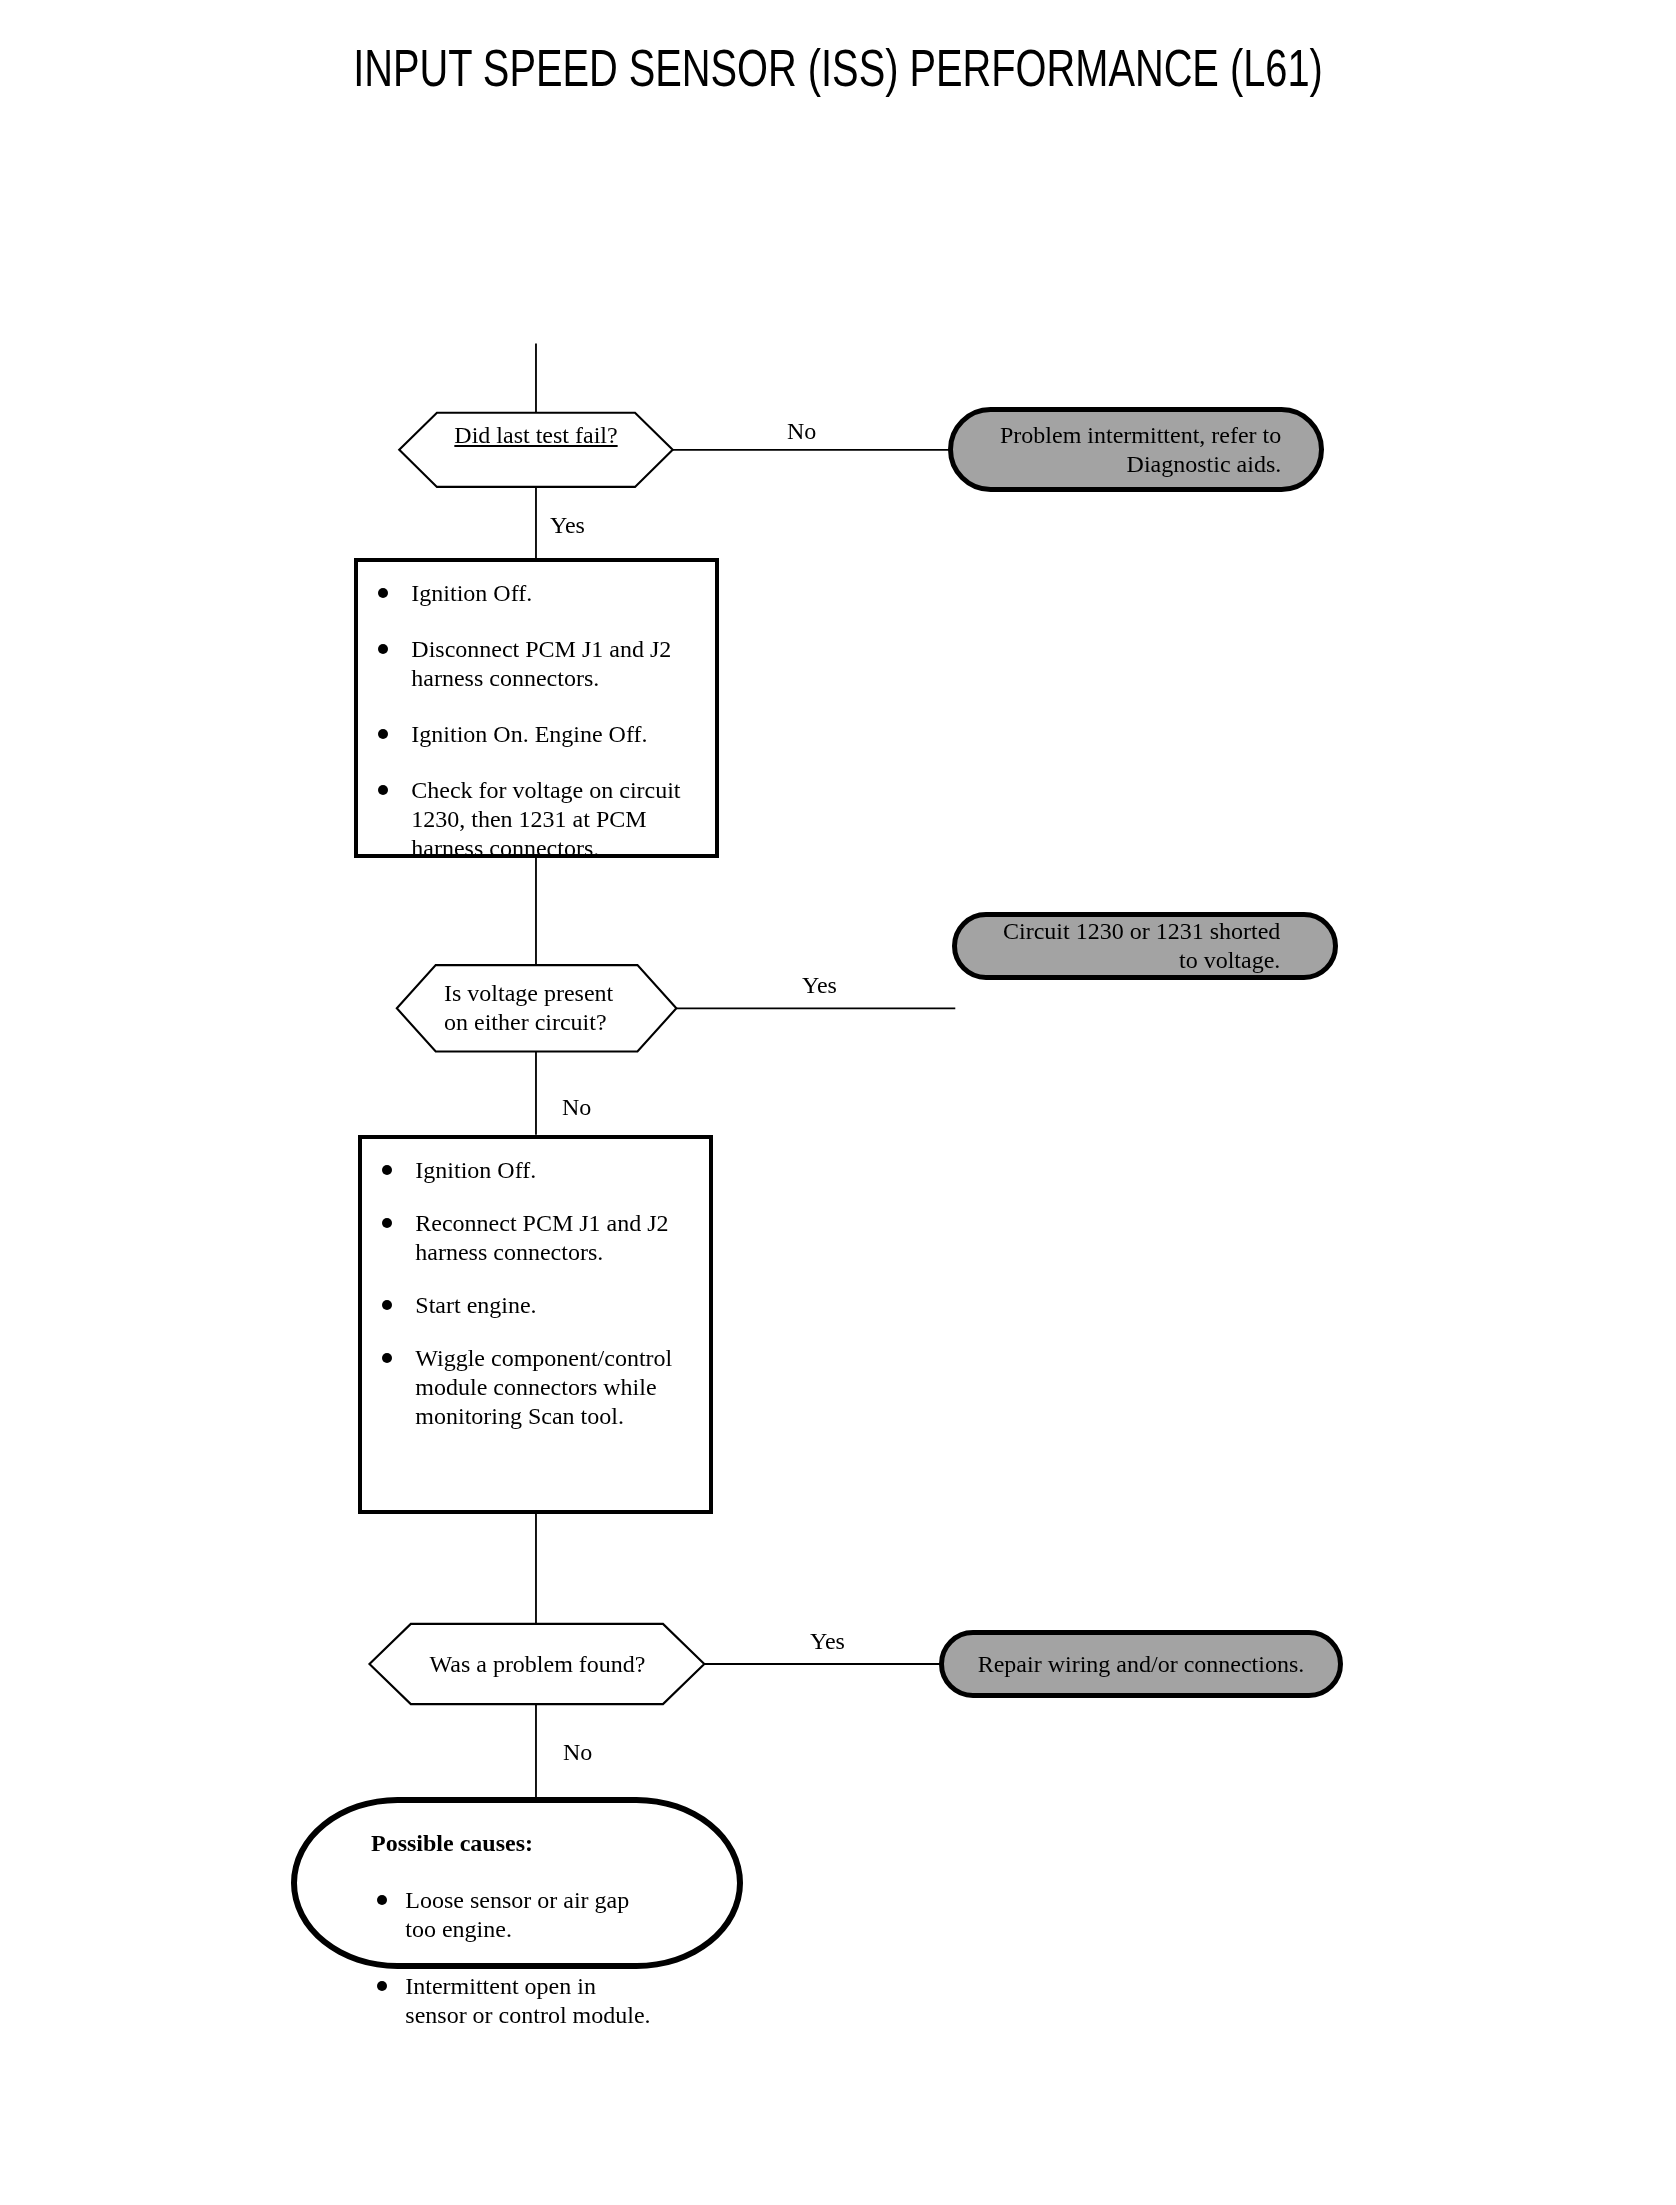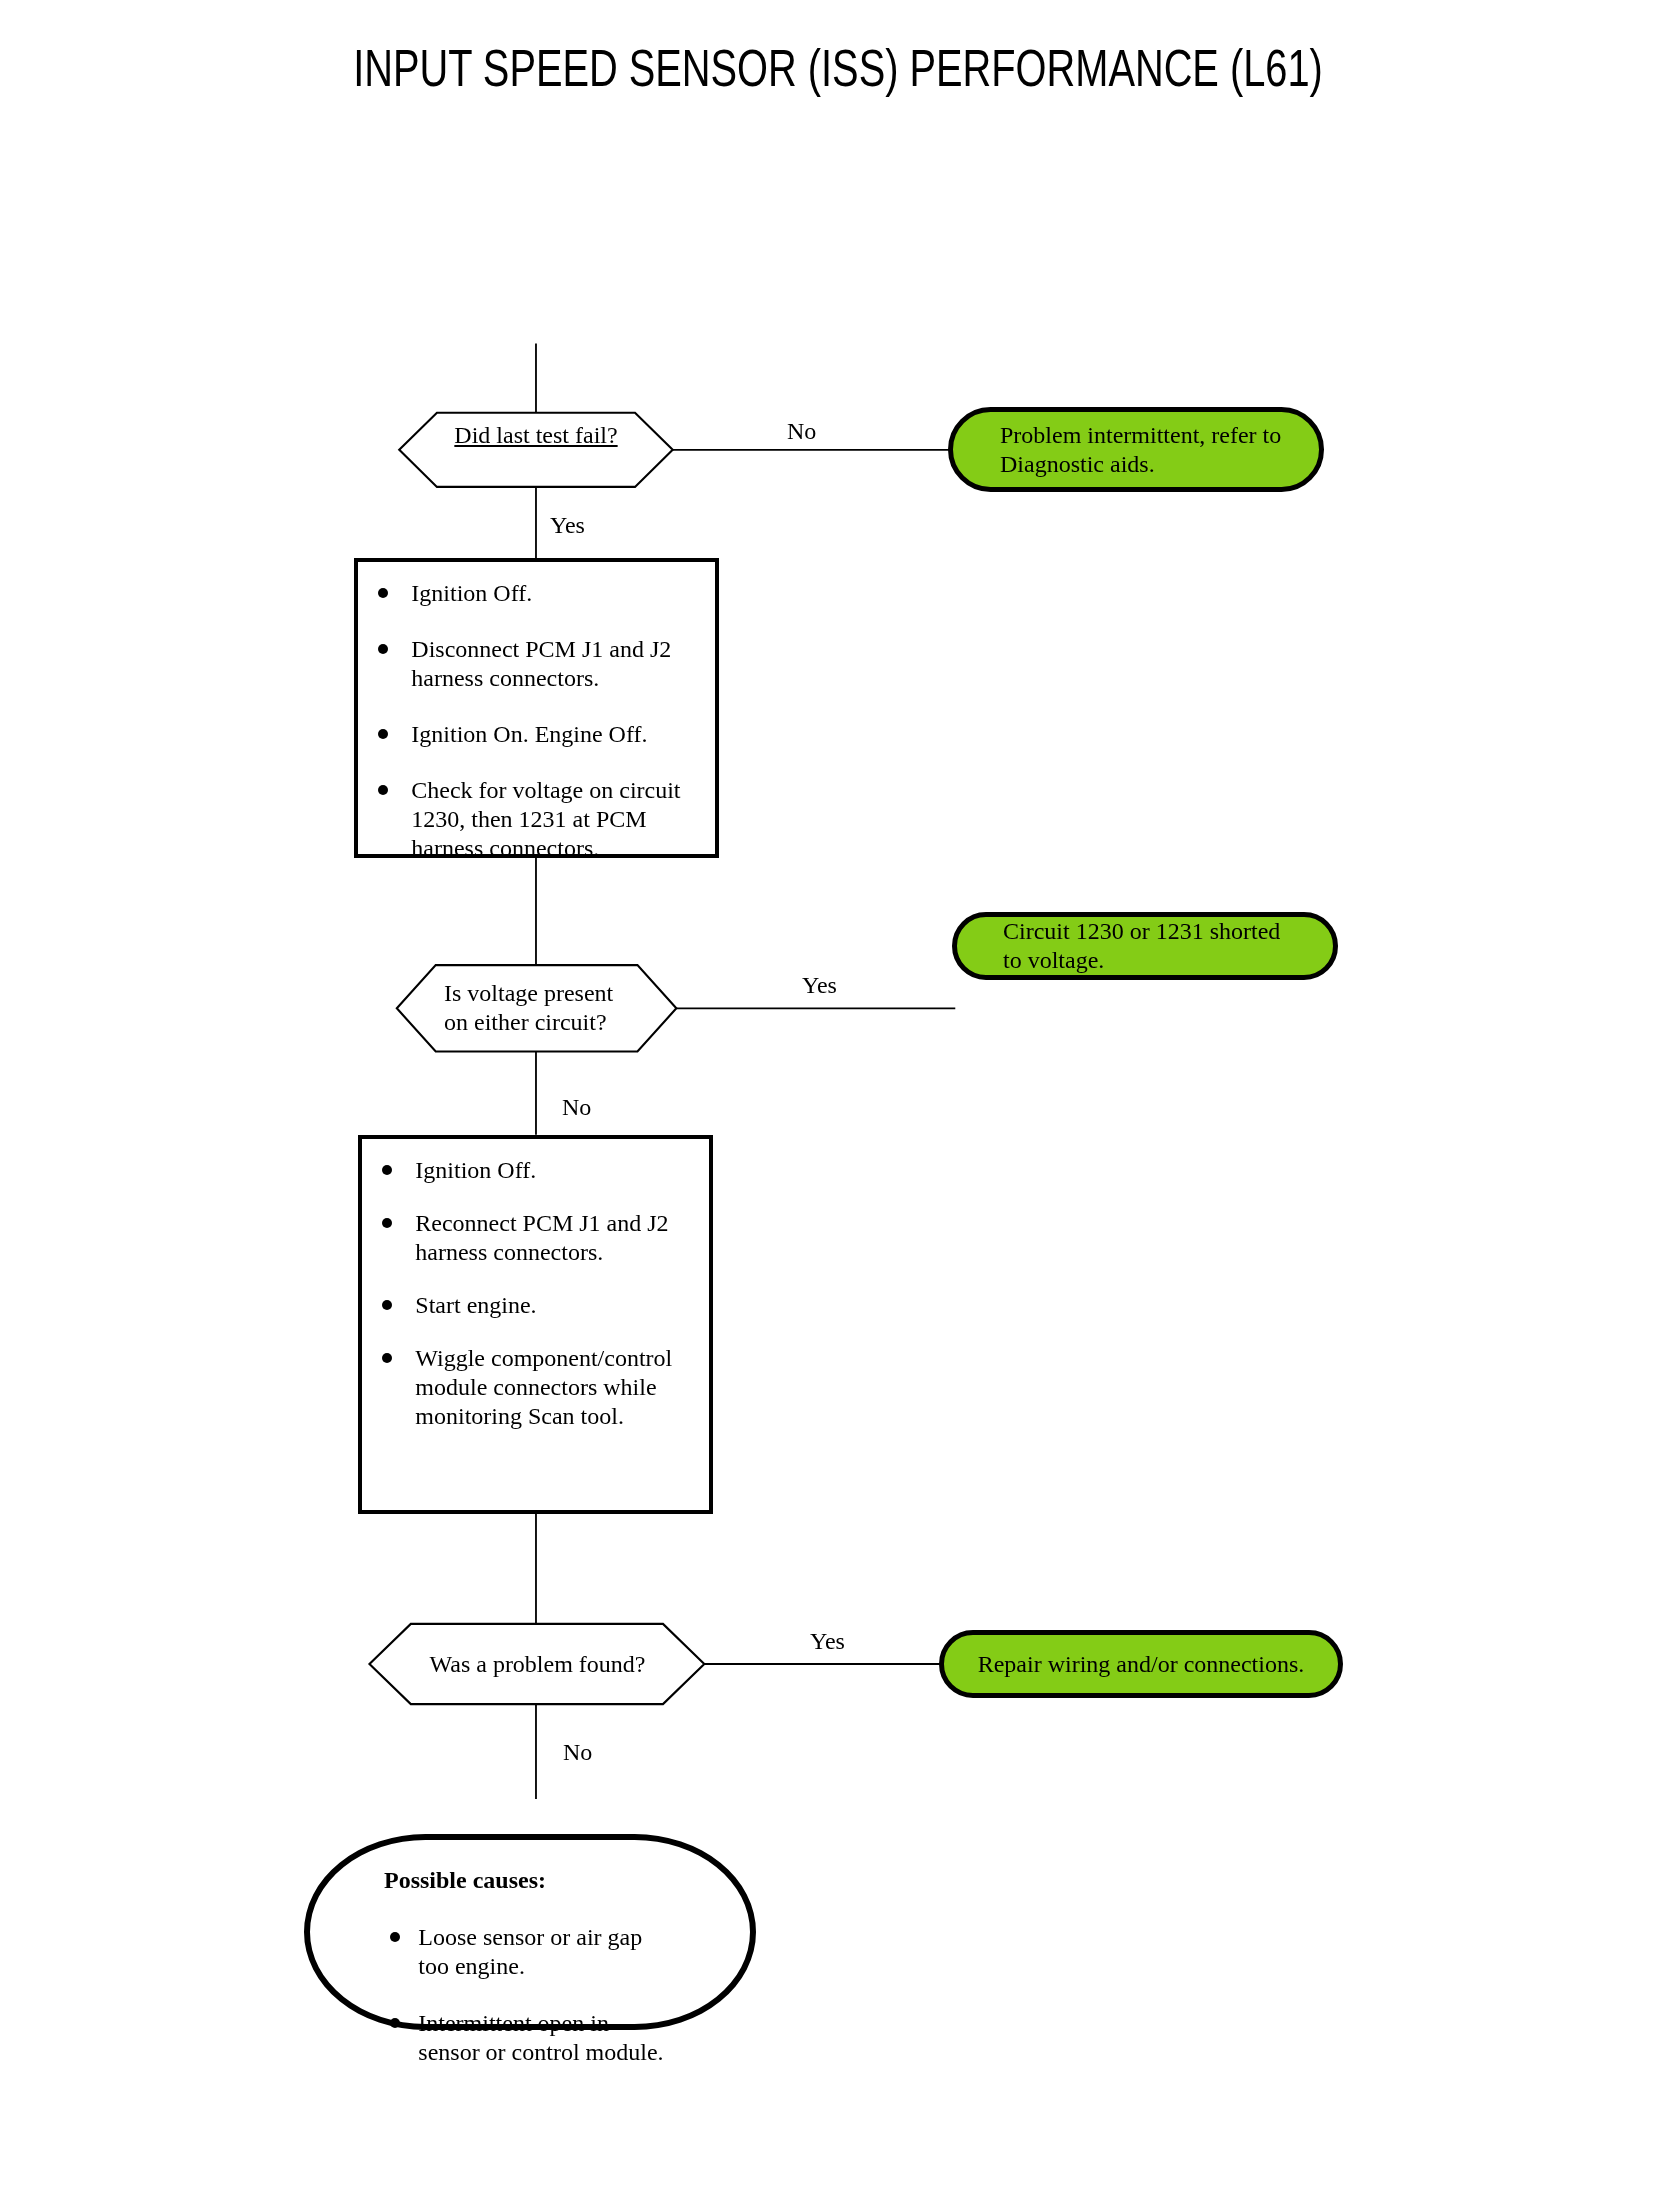--- a/index.html
+++ b/index.html
@@ -58,25 +58,26 @@
   }
   .itx {
     margin-left: 23px;
     font-size: 24px;
     line-height: 29px;
     white-space: pre-line;
   }
   .terminal {
     position: absolute;
     box-sizing: border-box;
-    background: #84cc16;
+    background: #a3a3a3;
     border: 5.5px solid #000000;
     display: flex;
     align-items: center;
     z-index: 2;
+    text-align: right;
   }
   .ttx {
     font-size: 24px;
     line-height: 29px;
     white-space: pre-line;
   }
   .hextext {
     position: absolute;
     display: flex;
     align-items: center;
@@ -198,21 +199,21 @@
   </div>
 
   <div class="hextext center" style="left:370px; top:1624px; width:335px; height:80px;">Was a problem found?</div>
   <div class="lbl" style="left:810px; top:1627px;">Yes</div>
   <div class="lbl" style="left:563px; top:1738px;">No</div>
 
   <div class="terminal" style="left:939px; top:1630px; width:404px; height:68px; border-radius:34px; justify-content:center;">
     <span class="ttx">Repair wiring and/or connections.</span>
   </div>
 
-  <div class="oval" style="left:304px; top:1797px; width:452px; height:196px;margin-top:37px;">
+  <div class="oval" style="left:291px; top:1797px; width:452px; height:172px;">
     <div class="oval-heading">Possible causes:</div>
     <div class="item">
       <span class="dot"></span>
       <span class="itx" style="margin-left:18px;">Loose sensor or air gap
 too engine.</span>
     </div>
     <div class="item">
       <span class="dot"></span>
       <span class="itx" style="margin-left:18px;">Intermittent open in
 sensor or control module.</span>

